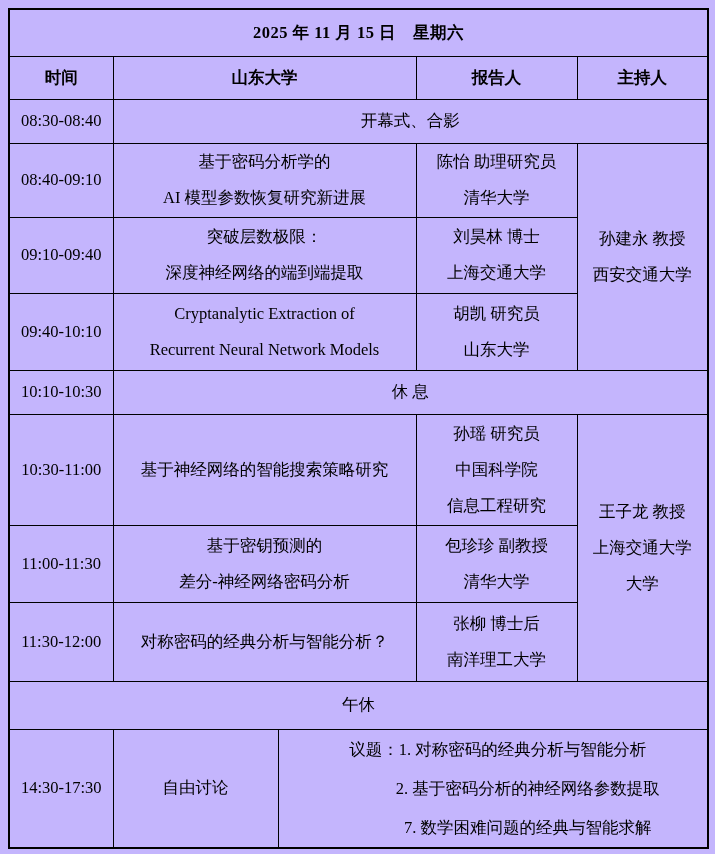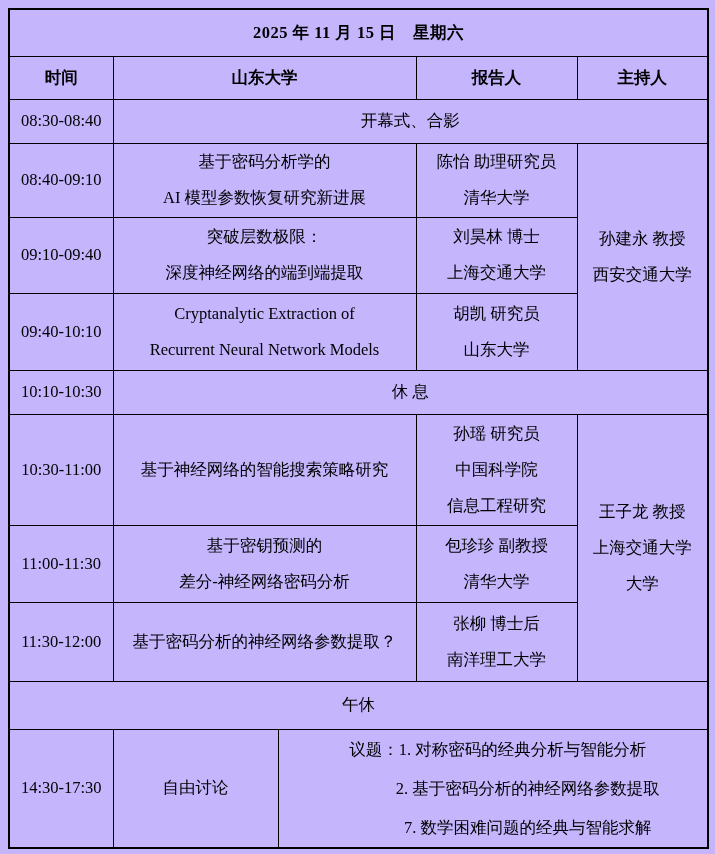--- a/index.html
+++ b/index.html
@@ -140,21 +140,21 @@
     </td>
     <td>
       <div class="ln">包珍珍 副教授</div>
       <div class="ln">清华大学</div>
     </td>
   </tr>
 
   <tr class="h79">
     <td class="time">11:30-12:00</td>
     <td colspan="2">
-      <div class="ln">基于密码分析的神经网络参数提取？</div>
+      <div class="ln">对称密码的经典分析与智能分析？</div>
     </td>
     <td>
       <div class="ln">张柳 博士后</div>
       <div class="ln">南洋理工大学</div>
     </td>
   </tr>
 
   <tr class="h48">
     <td colspan="5">午休</td>
   </tr>

